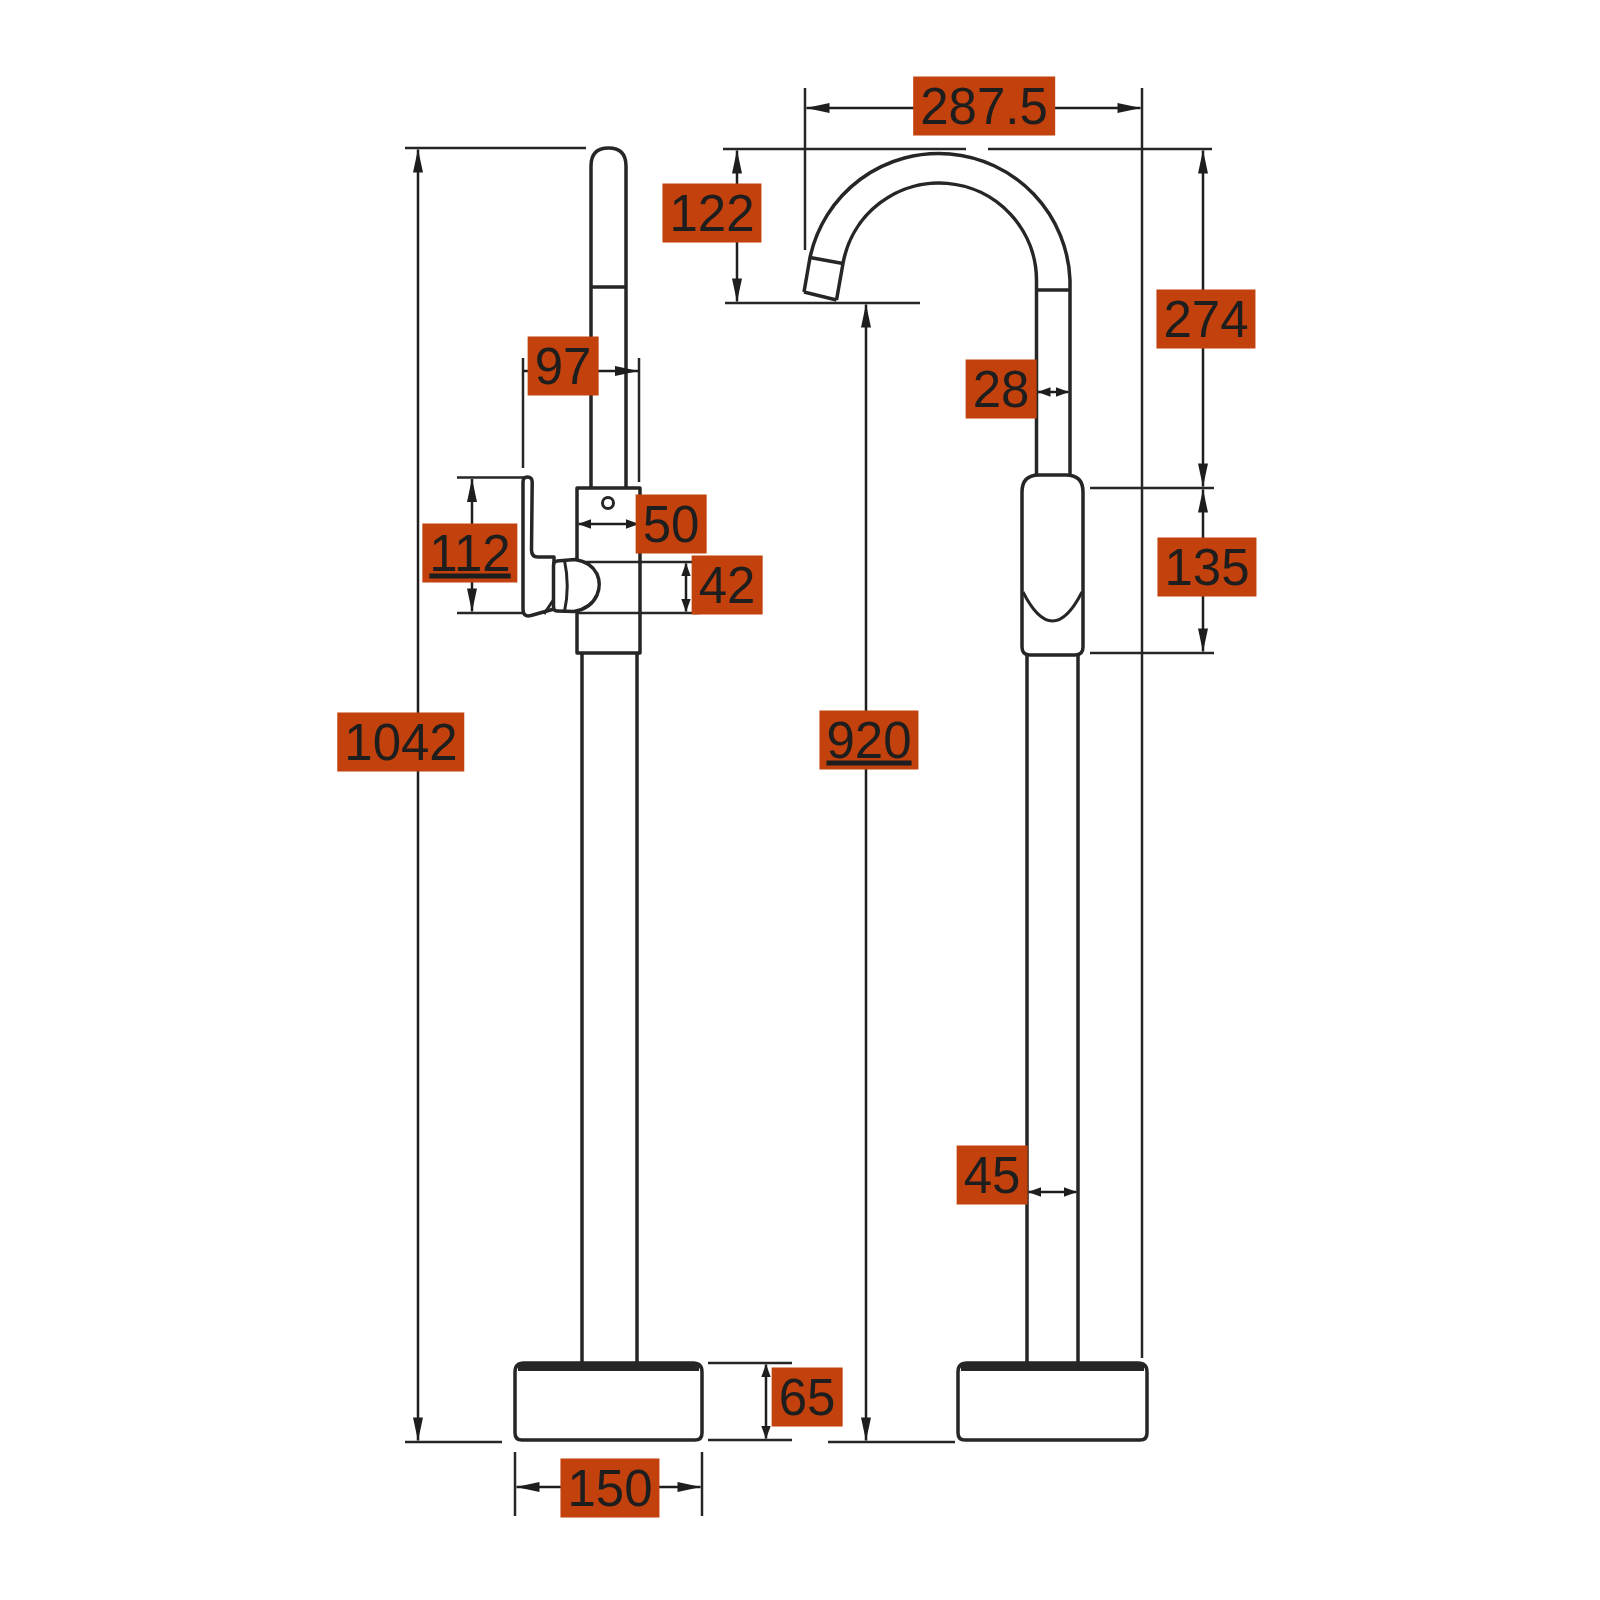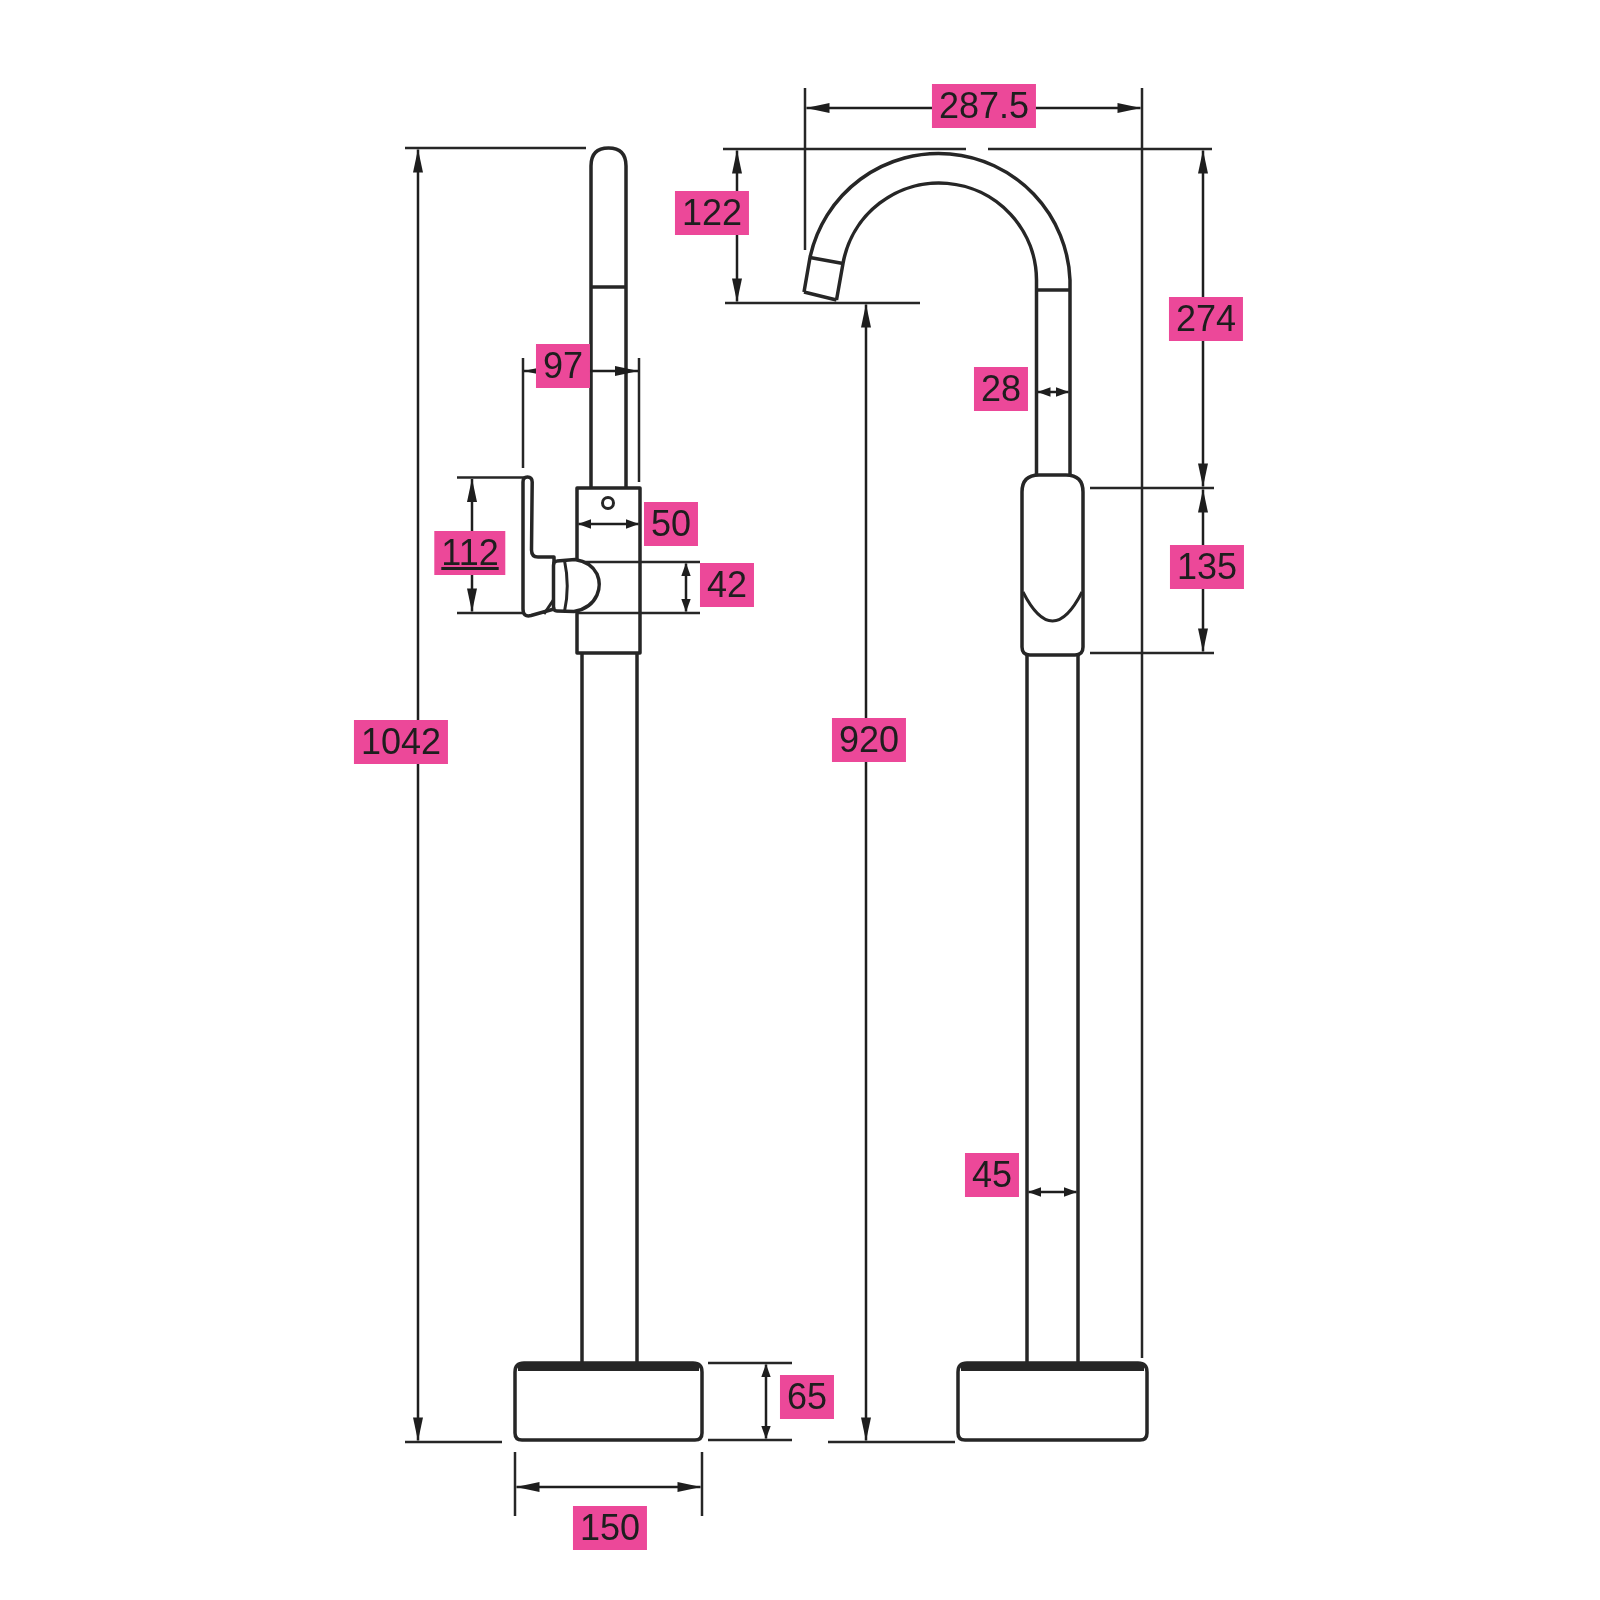--- a/index.html
+++ b/index.html
@@ -7,24 +7,24 @@
     position:relative;
     width:1600px;height:1600px;
     background:#ffffff;
     font-family:"Liberation Sans", sans-serif;
     overflow:hidden;
   }
   #drawing-svg{position:absolute;left:0;top:0;}
   .dim-label{
     position:absolute;
     transform:translate(-50%,-50%);
-    font-size:36px;
+    font-size:51px;
     line-height:1;
     color:#1e1e1e;
-    background:#ec4899;
+    background:#c2410c;
     padding:4px 7px;
     white-space:nowrap;
     letter-spacing:0px;
   }
 </style>
 </head>
 <body>
 
 <div id="canvas">
 
@@ -133,23 +133,23 @@
       <line x1="1028.5" y1="1192" x2="1076.5" y2="1192" marker-start="url(#arrs)" marker-end="url(#arrs)"></line>
     </g>
   </svg>
 
   <div class="dim-label" style="left:563px;top:366px;text-align:center;">97</div>
   <div class="dim-label" style="left:470px;top:553px;text-decoration:underline;">112</div>
   <div class="dim-label" style="left:671px;top:524px;">50</div>
   <div class="dim-label" style="left:727px;top:585px;">42</div>
   <div class="dim-label" style="left:401px;top:742px;">1042</div>
   <div class="dim-label" style="left:807px;top:1397px;">65</div>
-  <div class="dim-label" style="left:610px;top:1488px;margin-top:40px;">150</div>
+  <div class="dim-label" style="left:610px;top:1488px;">150</div>
 
   <div class="dim-label" style="left:984px;top:106px;">287.5</div>
   <div class="dim-label" style="left:712px;top:213px;">122</div>
   <div class="dim-label" style="left:1206px;top:319px;">274</div>
   <div class="dim-label" style="left:1001px;top:389px;text-align:right;">28</div>
   <div class="dim-label" style="left:1207px;top:567px;">135</div>
-  <div class="dim-label" style="left:869px;top:740px;">920</div>
+  <div class="dim-label" style="left:869px;top:740px;text-decoration:underline;">920</div>
   <div class="dim-label" style="left:992px;top:1175px;">45</div>
 
 </div>
 
 </body></html>

